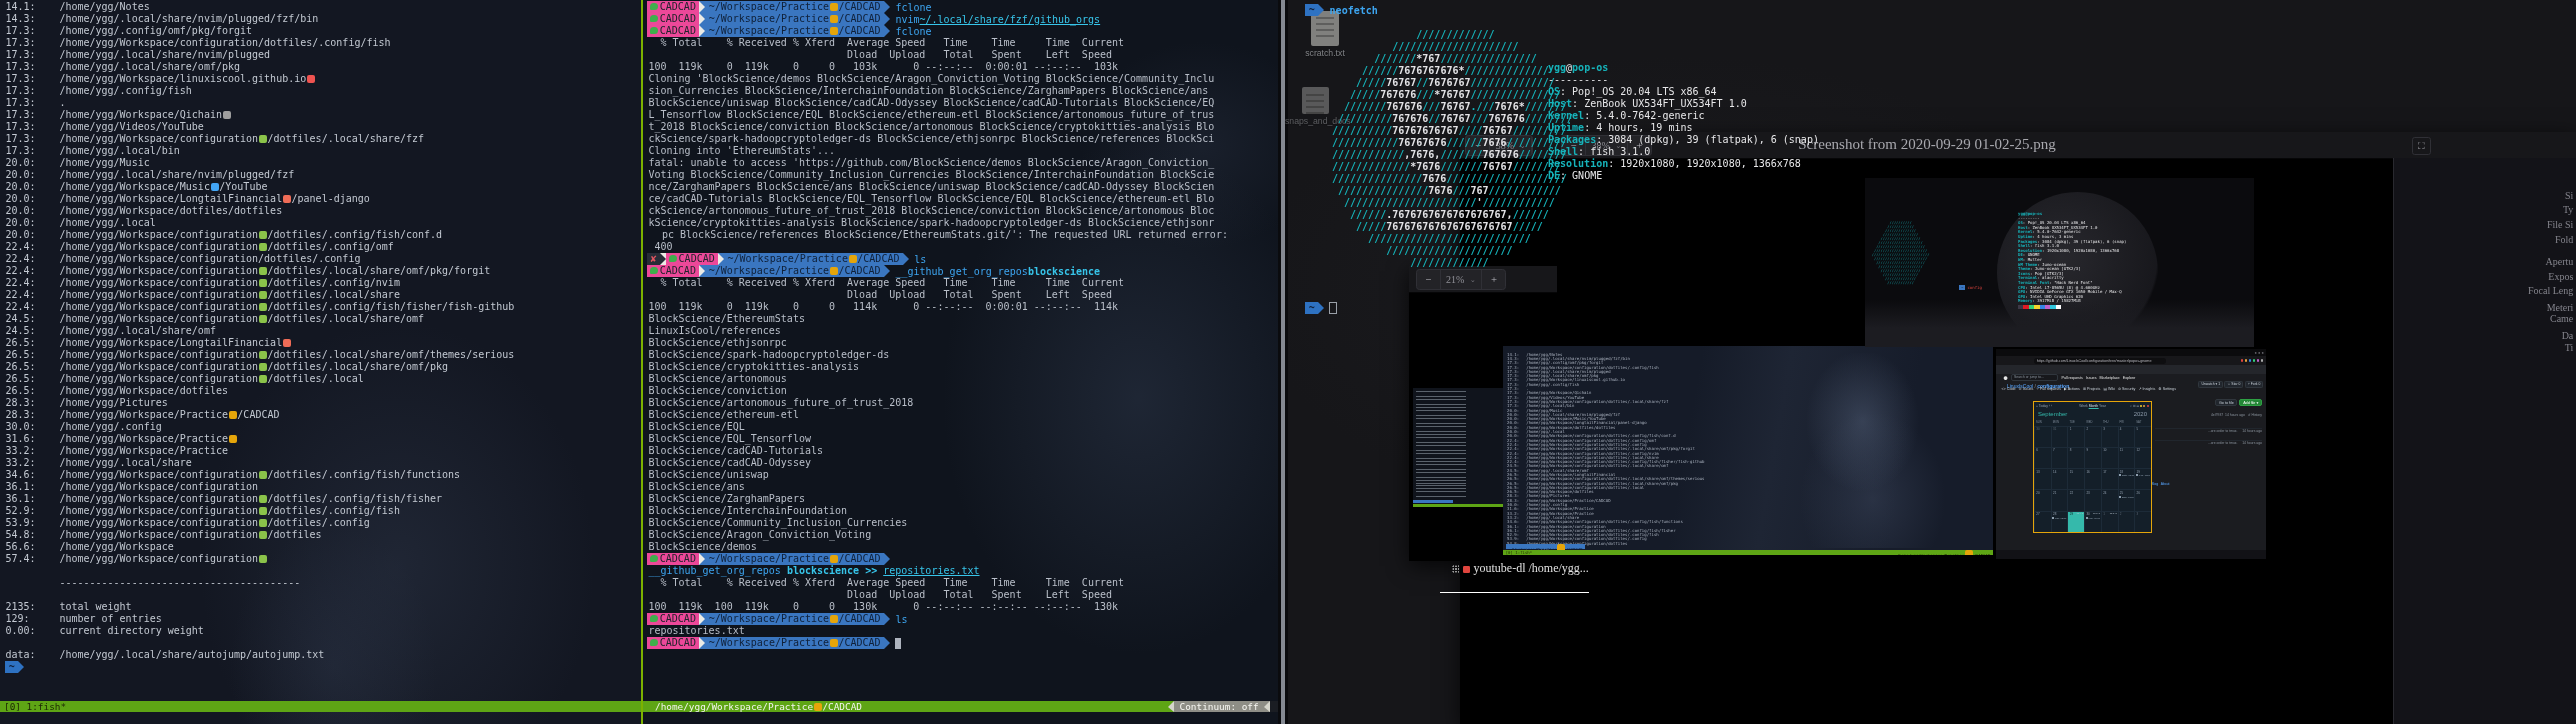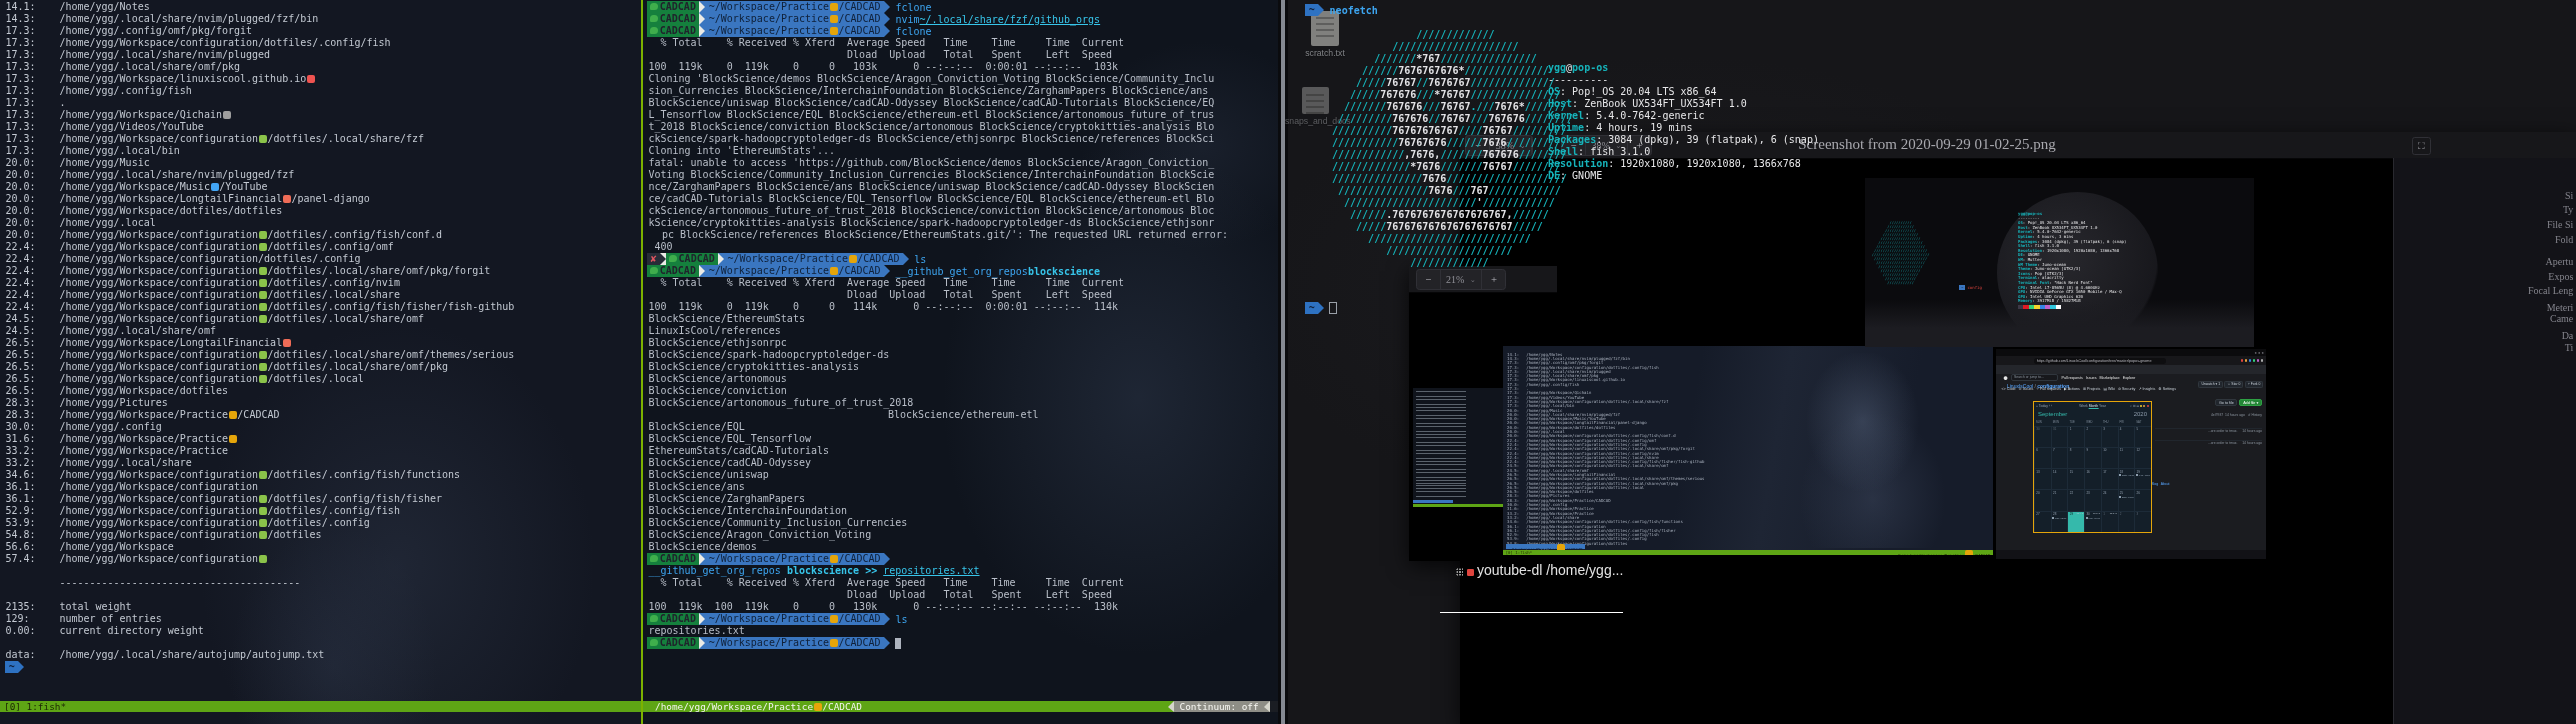--- a/index.html
+++ b/index.html
@@ -22,21 +22,21 @@
     background:radial-gradient(ellipse 604px 335px at 30% 40%,rgba(34,34,38,.5),transparent 70%);}
   
   .trow{height:12px;line-height:12px;font-size:10px;white-space:pre;color:#c3c9d2;padding-left:5.4px;}
   .lw{display:inline-block;width:54px;}
   .emj{display:inline-block;width:8px;height:8px;border-radius:2px;vertical-align:-0.7px;margin:0 0.7px;}
   
   .pline{display:flex;align-items:center;height:12px;padding-left:5.4px;font-size:10px;}
   .chip{height:12px;line-height:12px;white-space:pre;padding:0 3.4px;}
   .tri{width:0;height:0;border-top:6px solid transparent;border-bottom:6px solid transparent;}
   .c-err{background:#272c37;color:#e05561;font-weight:bold;}
-  .c-user{background:#15803d;color:#20242c;font-weight:bold;}
+  .c-user{background:#ec4899;color:#20242c;font-weight:normal;}
   .c-path{background:#3a76c0;color:#0f2038;}
   .snake{display:inline-block;width:7.4px;height:7.4px;border-radius:50% 50% 50% 1.3px;background:#3fae4c;margin-right:2px;}
   .cb{color:#3da5f0;} .cc{color:#37c5ea;font-weight:bold;}
   .lk{color:#37c5ea;text-decoration:underline;}
   .blockcur{display:inline-block;width:6px;height:10.7px;background:#aeb4be;margin-left:4.7px;}
   .hcur{display:inline-block;width:6px;height:10.7px;border:0.7px solid #9aa0a8;margin-left:4.7px;}
   
   .tmux{position:absolute;top:701px;height:11.4px;background:#5ea515;font-size:9.4px;line-height:11.4px;
         white-space:pre;display:flex;align-items:center;}
   #tmux-left{left:0;width:641px;color:#1c2604;padding-left:4px;box-sizing:border-box;}
@@ -68,22 +68,22 @@
           font-size:15px;color:#a8a8ae;}
   .fsbtn{position:absolute;top:4.7px;width:17.4px;height:16px;text-align:center;line-height:16px;color:#9d9da4;font-size:9.4px;}
   .props{position:absolute;right:0;top:25.5px;bottom:0;width:182px;background:#131318;border-left:0.7px solid #29292f;}
   .plabel{position:absolute;right:2.7px;font-family:"Liberation Serif",serif;font-size:10px;color:#84848c;white-space:pre;}
   
   .mini{position:absolute;left:4px;top:122px;width:91px;height:119px;background:#10141c;}
   .mini .stripes{position:absolute;left:2.7px;top:2.7px;right:38px;bottom:9.4px;opacity:.8;
      background:repeating-linear-gradient(#6d7680 0 0.7px,transparent 0.7px 2.7px);}
   .mini .mgbar{position:absolute;left:0;right:0;bottom:0;height:3.4px;background:#5ea515;}
   .mini .mbbar{position:absolute;left:0;bottom:4px;width:40px;height:2.7px;background:#3a76c0;}
-  .tbitem{position:absolute;font-family:Liberation Sans, sans-serif;font-size:14px;color:#e2e2e2;
-          border-bottom:0.7px solid #fff;padding-bottom:18px;white-space:pre;}
+  .tbitem{position:absolute;font-family:Liberation Serif, serif;font-size:12px;color:#e2e2e2;
+          border-bottom:0.7px solid #fff;padding-bottom:1px;white-space:pre;}
   .griddots{display:inline-block;width:7.4px;height:7.4px;margin-right:4px;vertical-align:-0.7px;
      background:radial-gradient(circle 0.7px at 1.3px 1.3px,#999 0.7px,transparent 1.1px),
                 radial-gradient(circle 0.7px at 4px 1.3px,#999 0.7px,transparent 1.1px),
                 radial-gradient(circle 0.7px at 6.7px 1.3px,#999 0.7px,transparent 1.1px),
                 radial-gradient(circle 0.7px at 1.3px 4px,#999 0.7px,transparent 1.1px),
                 radial-gradient(circle 0.7px at 4px 4px,#999 0.7px,transparent 1.1px),
                 radial-gradient(circle 0.7px at 6.7px 4px,#999 0.7px,transparent 1.1px),
                 radial-gradient(circle 0.7px at 1.3px 6.7px,#999 0.7px,transparent 1.1px),
                 radial-gradient(circle 0.7px at 4px 6.7px,#999 0.7px,transparent 1.1px),
                 radial-gradient(circle 0.7px at 6.7px 6.7px,#999 0.7px,transparent 1.1px);}
@@ -293,24 +293,24 @@
       <div class="trow" style="color: rgb(185, 191, 201);">                                 Dload  Upload   Total   Spent    Left  Speed</div>
       <div class="trow" style="color: rgb(185, 191, 201);">100  119k    0  119k    0     0   114k      0 --:--:--  0:00:01 --:--:--  114k</div>
       <div class="trow" style="color: rgb(185, 191, 201);">BlockScience/EthereumStats</div>
       <div class="trow" style="color: rgb(185, 191, 201);">LinuxIsCool/references</div>
       <div class="trow" style="color: rgb(185, 191, 201);">BlockScience/ethjsonrpc</div>
       <div class="trow" style="color: rgb(185, 191, 201);">BlockScience/spark-hadoopcryptoledger-ds</div>
       <div class="trow" style="color: rgb(185, 191, 201);">BlockScience/cryptokitties-analysis</div>
       <div class="trow" style="color: rgb(185, 191, 201);">BlockScience/artonomous</div>
       <div class="trow" style="color: rgb(185, 191, 201);">BlockScience/conviction</div>
       <div class="trow" style="color: rgb(185, 191, 201);">BlockScience/artonomous_future_of_trust_2018</div>
-      <div class="trow" style="color: rgb(185, 191, 201); text-align: center;">BlockScience/ethereum-etl</div>
+      <div class="trow" style="color: rgb(185, 191, 201);">BlockScience/ethereum-etl</div>
       <div class="trow" style="color: rgb(185, 191, 201);">BlockScience/EQL</div>
       <div class="trow" style="color: rgb(185, 191, 201);">BlockScience/EQL_Tensorflow</div>
-      <div class="trow" style="color: rgb(185, 191, 201);">EthereumStats/cadCAD-Tutorials</div>
+      <div class="trow" style="color: rgb(185, 191, 201);">BlockScience/cadCAD-Tutorials</div>
       <div class="trow" style="color: rgb(185, 191, 201);">BlockScience/cadCAD-Odyssey</div>
       <div class="trow" style="color: rgb(185, 191, 201);">BlockScience/uniswap</div>
       <div class="trow" style="color: rgb(185, 191, 201);">BlockScience/ans</div>
       <div class="trow" style="color: rgb(185, 191, 201);">BlockScience/ZarghamPapers</div>
       <div class="trow" style="color: rgb(185, 191, 201);">BlockScience/InterchainFoundation</div>
       <div class="trow" style="color: rgb(185, 191, 201);">BlockScience/Community_Inclusion_Currencies</div>
       <div class="trow" style="color: rgb(185, 191, 201);">BlockScience/Aragon_Conviction_Voting</div>
       <div class="trow" style="color: rgb(185, 191, 201);">BlockScience/demos</div>
       <div class="pline" style="padding-left: 4px;">
         <span class="chip c-user"><span class="snake"></span>CADCAD</span>

